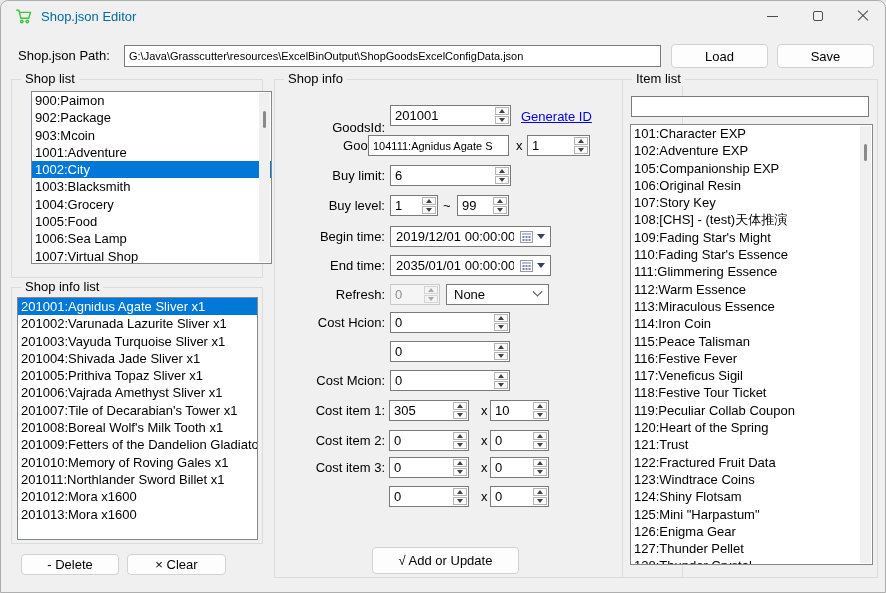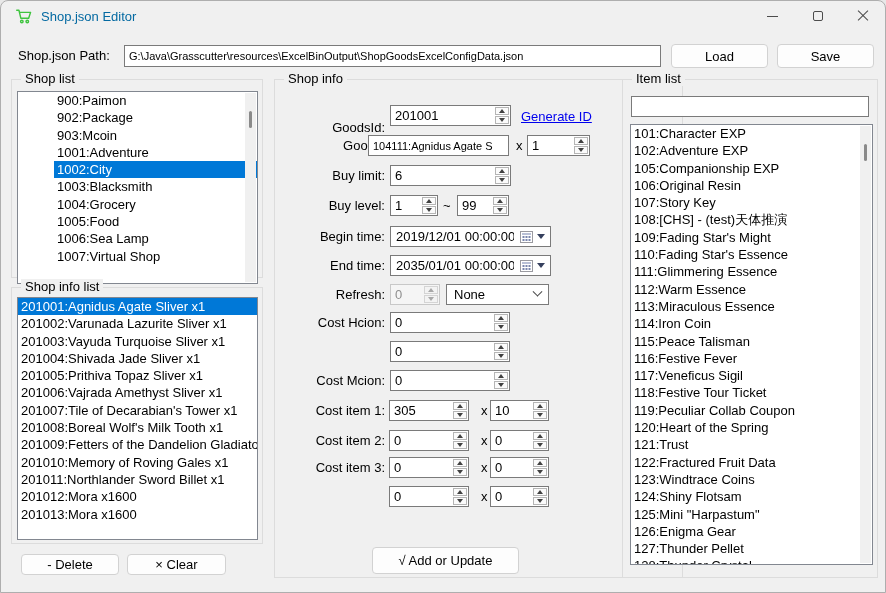--- a/index.html
+++ b/index.html
@@ -84,21 +84,21 @@
 
   <div class="lbl" style="left:17px;top:44px;">Shop.json Path:</div>
   <div class="tbox" style="left:123px;top:44px;width:537px;">
     <input class="fld" value="G:\Java\Grasscutter\resources\ExcelBinOutput\ShopGoodsExcelConfigData.json" style="">
   </div>
   <div class="btn" style="left:776px;top:43px;width:97px;height:24px;">Save</div>
   <div class="btn" style="left:670px;top:43px;width:97px;height:24px;">Load</div>
 
   <div class="groupbox" style="left:10px;top:78px;width:252px;height:199px;">
     <span class="legend">Shop list</span>
-    <div class="listbox" style="left:5px;top:11px;width:241px;height:193px;padding-left:36px;">
+    <div class="listbox" style="left:19px;top:11px;width:241px;height:173px;">
 
       <div class="vscroll">
         <div class="vthumb" style="top:18px;"></div>
       </div>
     <div class="list-item">900:Paimon</div>
         <div class="list-item">902:Package</div>
         <div class="list-item">903:Mcoin</div>
         <div class="list-item">1001:Adventure</div>
         <div class="list-item selected">1002:City</div>
         <div class="list-item">1003:Blacksmith</div>

